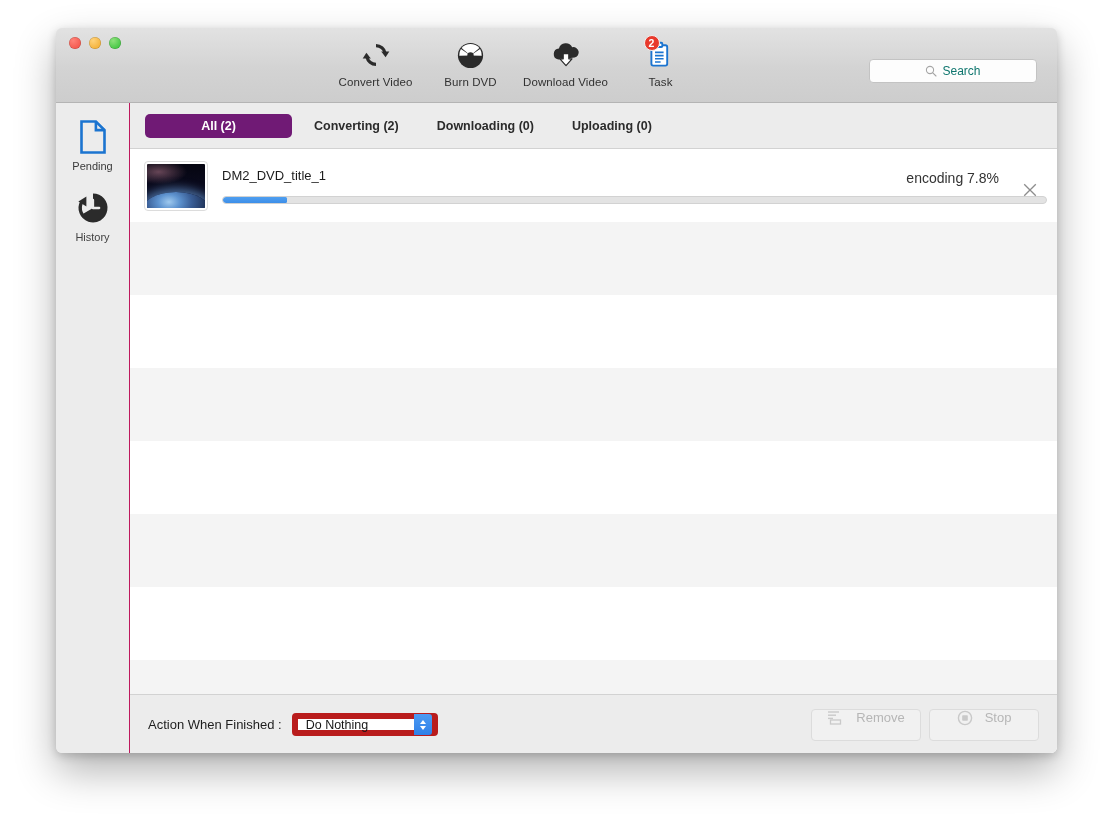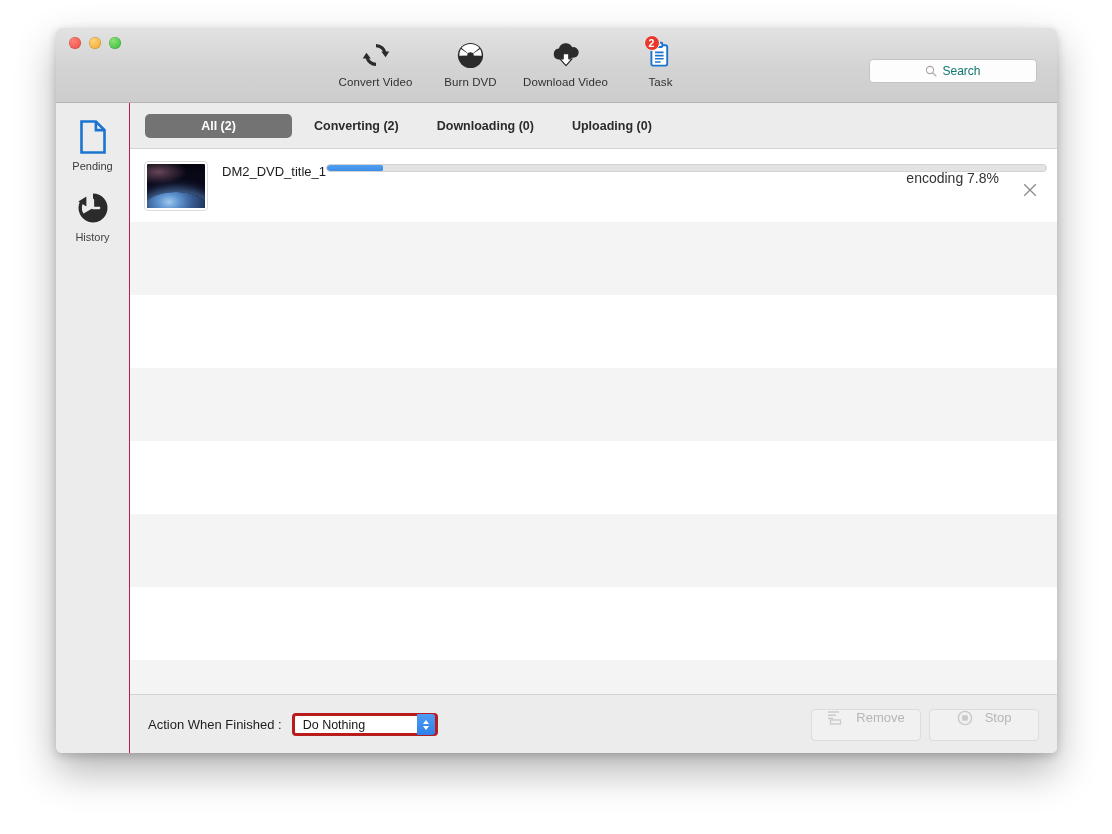--- a/index.html
+++ b/index.html
@@ -167,21 +167,21 @@
   .tab {
     font-size: 12.5px;
     font-weight: bold;
     color: #2b2b2b;
     padding: 5px 16px;
     border-radius: 5px;
     cursor: default;
     white-space: nowrap;
   }
   .tab.active {
-    background: #737373;
+    background: #701a75;
     color: #ffffff;
     min-width: 115px;
     text-align: center;
   }
 
   #task-list {
     flex: 1;
     overflow: hidden;
     position: relative;
     background: #ffffff;
@@ -235,21 +235,21 @@
     background: radial-gradient(ellipse at 40% 25%, #9fc9ee 0%, #5e93cf 18%, #3a5e96 38%, #22375f 60%, #141f38 100%);
     box-shadow: 0 -3px 10px 1px rgba(120,180,245,0.55);
   }
 
   .task-info {
     flex: 1;
     margin-left: 14px;
     margin-right: 10px;
     min-width: 0;
     display: flex;
-    flex-direction: row;
+    flex-direction: column;
     justify-content: center;
     height: 44px;
   }
   .task-title {
     font-size: 13px;
     color: #1b1b1b;
     margin-bottom: 13px;
     white-space: nowrap;
   }
   .progress-track {
@@ -297,21 +297,21 @@
   }
   #action-label {
     font-size: 13px;
     color: #1d1d1d;
     margin-right: 10px;
     white-space: nowrap;
   }
   #action-select {
     width: 146px;
     height: 23px;
-    border: 3px solid #b91c1c;
+    border: 6px solid #b91c1c;
     border-radius: 4px;
     background: #ffffff;
     display: flex;
     align-items: center;
     position: relative;
     box-sizing: border-box;
   }
   #action-select-value {
     font-size: 12.5px;
     color: #161616;

